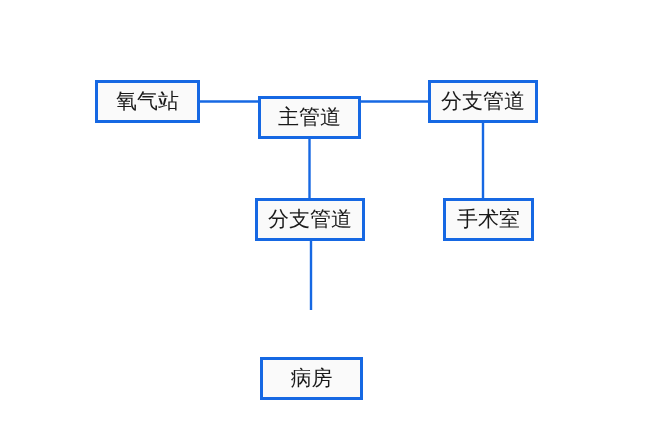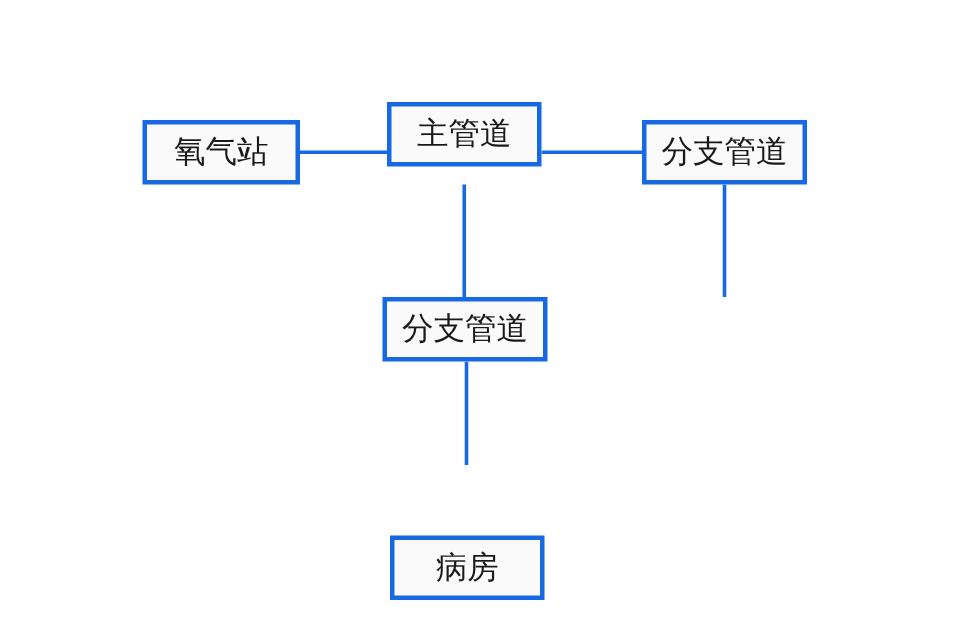--- a/index.html
+++ b/index.html
@@ -41,21 +41,21 @@
   .node-label {
     font-size: 21px;
     line-height: 1;
     color: #1a1a1a;
     white-space: nowrap;
     letter-spacing: 0px;
     font-family: "DejaVu Sans", "Liberation Sans", sans-serif;
   }
   
   #node-oxygen-station { left: 95px;  top: 80px;  width: 105px; height: 43px; }
-  #node-main-pipeline  { left: 258px; top: 68px;  width: 103px; height: 43px; }
+  #node-main-pipeline  { left: 258px; top: 96px;  width: 103px; height: 43px; }
   #node-branch-right   { left: 428px; top: 80px;  width: 110px; height: 43px; }
   #node-branch-middle  { left: 255px; top: 198px; width: 110px; height: 43px; }
   #node-operating-room { left: 443px; top: 198px; width: 91px;  height: 43px; }
   #node-ward           { left: 260px; top: 310px; width: 103px; height: 43px; margin-top: 47px; }
 </style>
 </head>
 <body>
 
 <div id="diagram-canvas">
 
@@ -76,18 +76,21 @@
   </div>
 
   <div class="node" id="node-branch-right">
     <span class="node-label">分支管道</span>
   </div>
 
   <div class="node" id="node-branch-middle">
     <span class="node-label">分支管道</span>
   </div>
 
+  <div class="node" id="node-operating-room">
+    <span class="node-label">手术室</span>
+  </div>
 
   <div class="node" id="node-ward">
     <span class="node-label">病房</span>
   </div>
 
 </div>
 
 </body></html>

